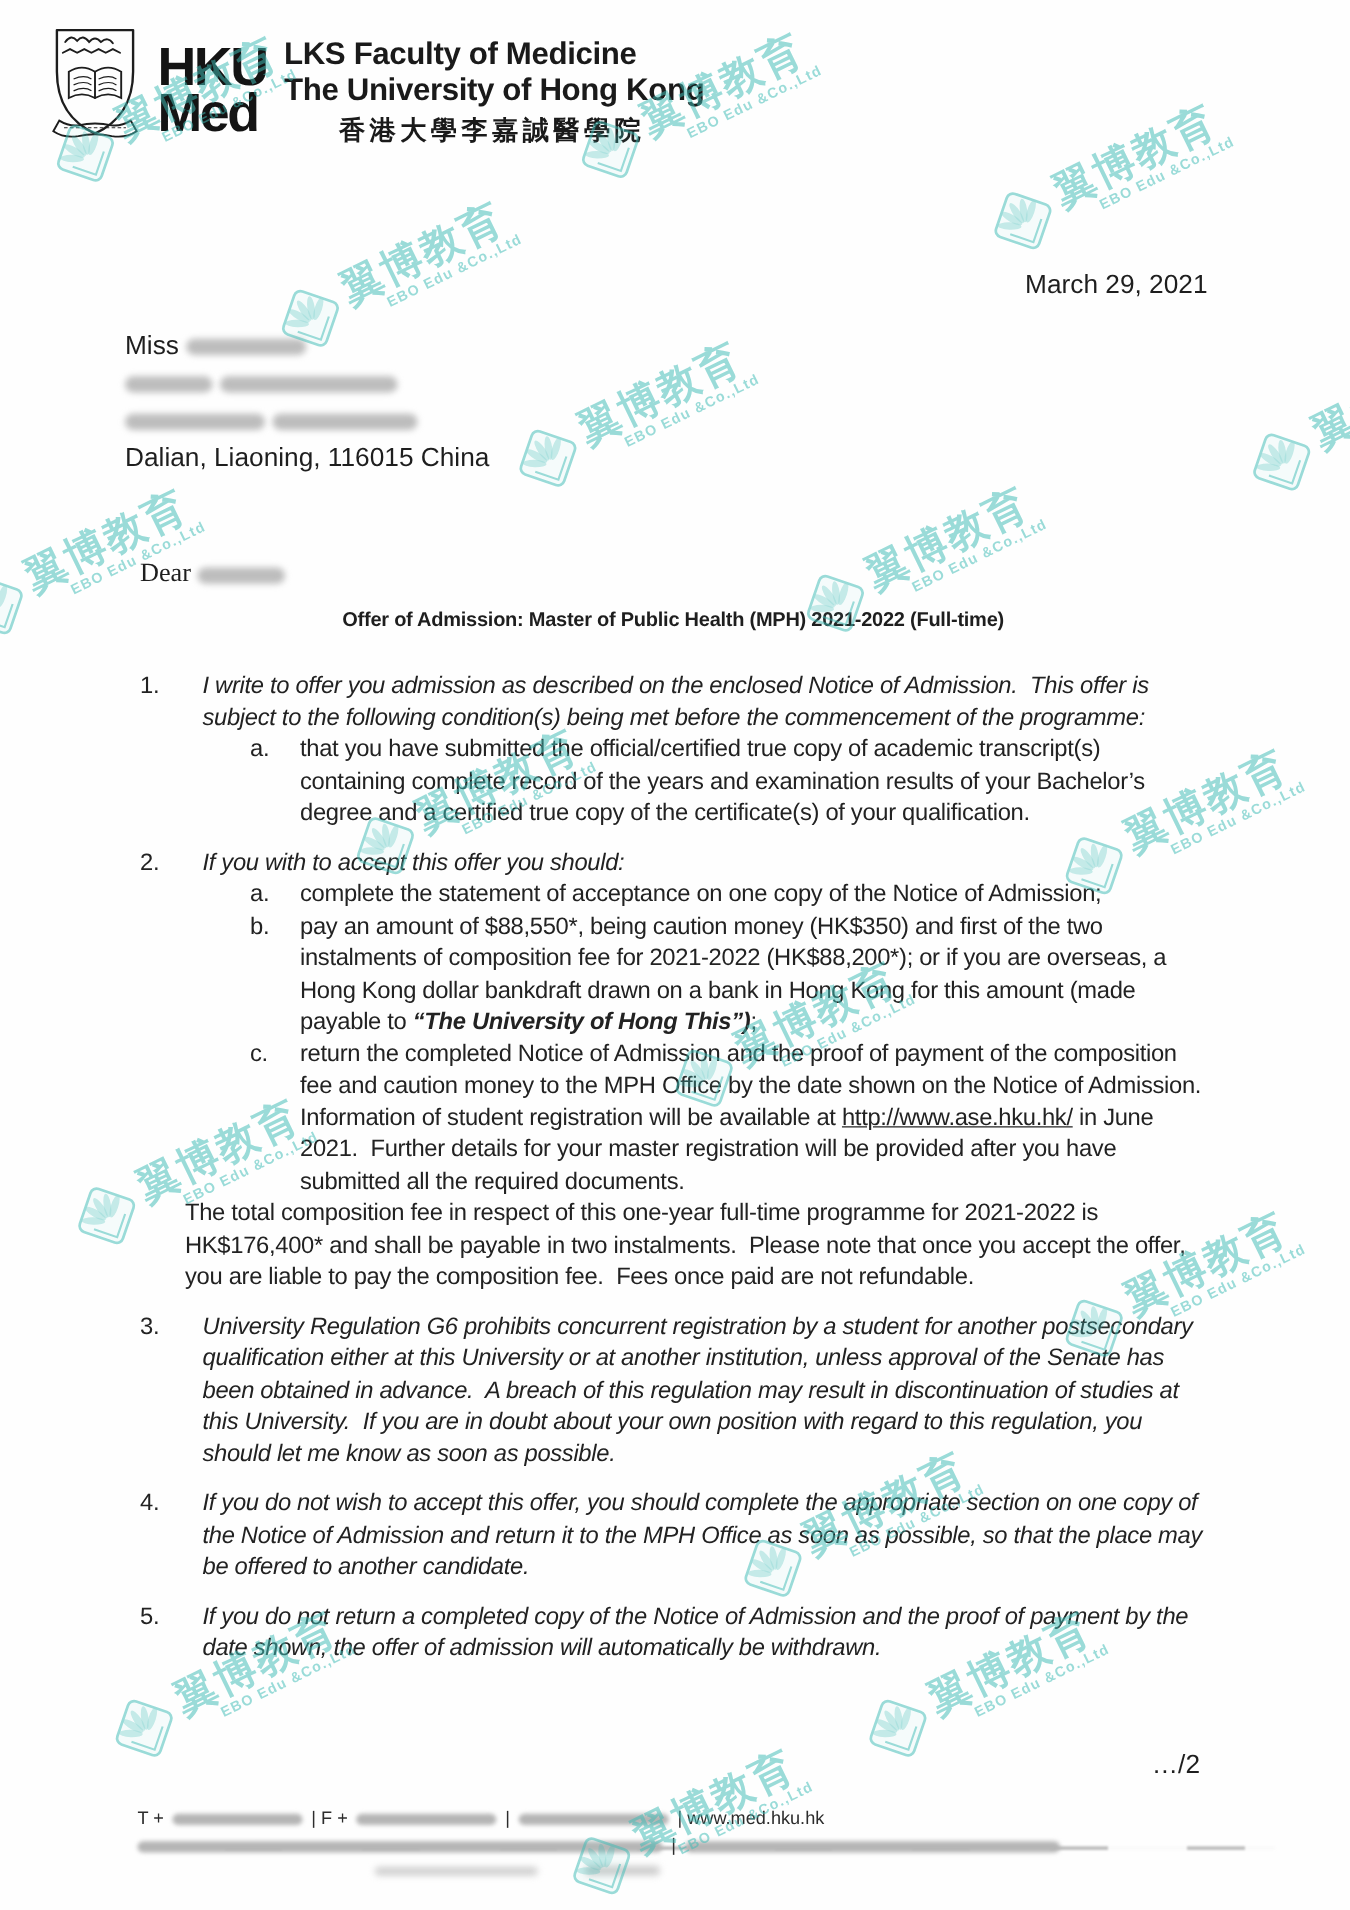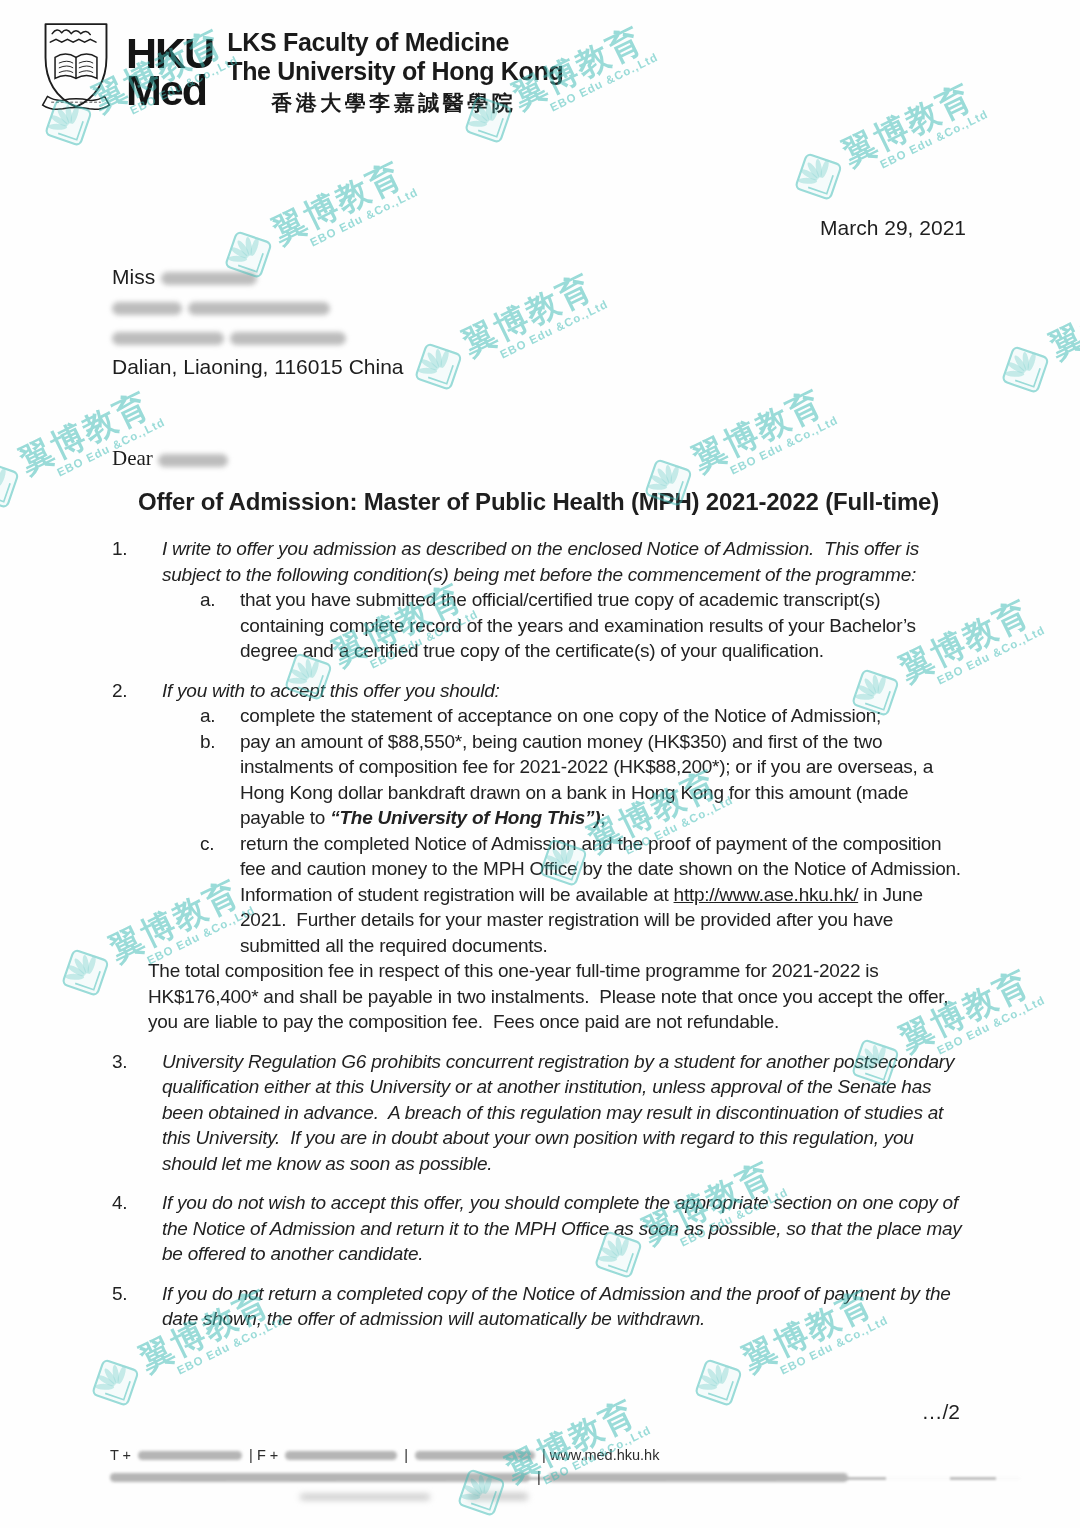--- a/index.html
+++ b/index.html
@@ -12,24 +12,24 @@
   
   .header { position:absolute; left:36px; top:16px; display:flex; align-items:center; z-index:2; }
   .crest { flex:none; margin-right:10px; }
   .logotype { font-weight:800; font-size:43px; line-height:37px; letter-spacing:-2px; color:#141414; padding-top:8px; }
   .faculty { margin-left:14px; padding-top:9px; color:#1a1a1a; }
   .faculty-en { font-size:25px; font-weight:700; line-height:29px; letter-spacing:-0.3px; }
   .faculty-zh { font-size:21px; font-weight:600; letter-spacing:3.5px; margin-top:3px;margin-left:44px; }
 
   
   .date { position:absolute; top:216px; right:114px; font-size:21px; z-index:2; }
-  .address { position:absolute; left:112px; top:262px; font-size:21px; line-height:30px; z-index:2; }
+  .address { position:absolute; left:100px; top:262px; font-size:21px; line-height:30px; z-index:2; }
   .greeting { position:absolute; left:112px; top:446px; font-size:21px; z-index:2;font-family:Liberation Serif, serif; }
   .subject { position:absolute; left:112px; top:488px; width:853px; text-align:center;
-             font-size:24px; font-weight:700; letter-spacing:-0.2px; z-index:2; }
+             font-size:16px; font-weight:700; letter-spacing:-0.2px; z-index:2; }
 
   
   .body { position:absolute; left:112px; top:536px; width:855px;
           font-size:19px; line-height:25.5px; letter-spacing:-0.25px; color:#222; z-index:2; }
   .para { display:flex; margin-bottom:14px; }
   .num { flex:none; width:50px; }
   .ptxt { flex:1; }
   .ptxt .t { margin:0; white-space:pre-wrap;font-style:italic; }
   .sub { display:flex; }
   .sletter { flex:none; width:40px; margin-left:38px; }

